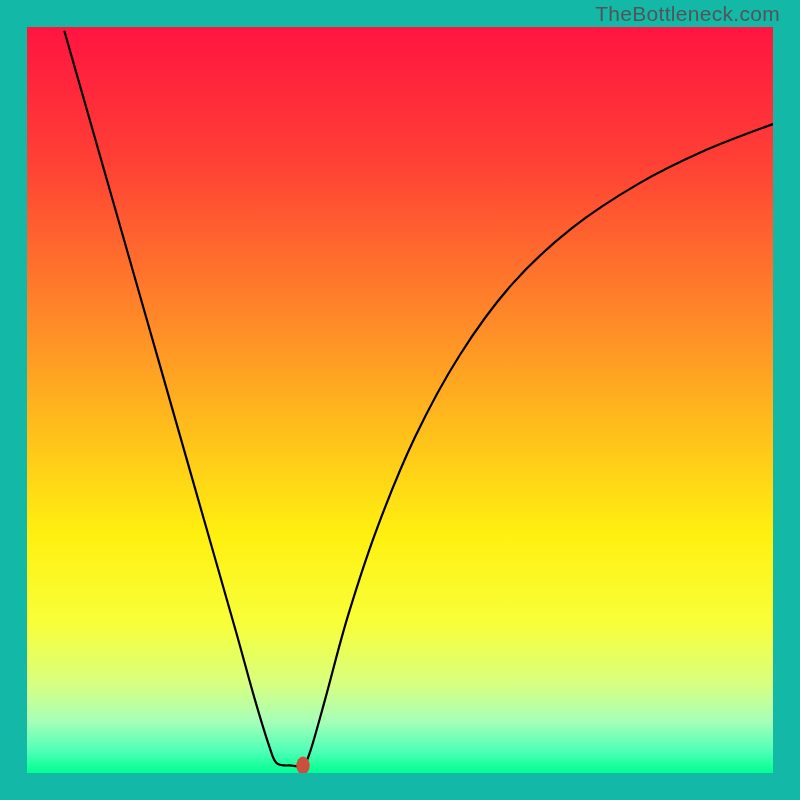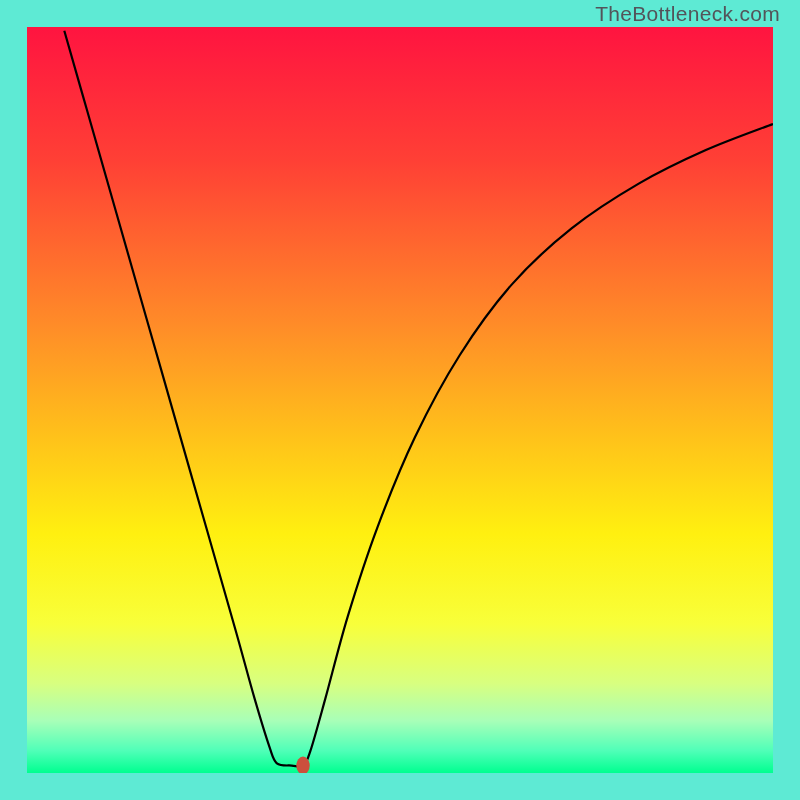--- a/index.html
+++ b/index.html
@@ -2,21 +2,21 @@
 <html><head>
 <meta charset="utf-8">
 <style>
   * { margin: 0; padding: 0; box-sizing: border-box; }
   html, body { width: 800px; height: 800px; overflow: hidden; }
   body { position: relative; background: #000; font-family: Arial, sans-serif; }
   .outer {
     position: absolute;
     top: 0; left: 0;
     width: 800px; height: 800px;
-    background: #5eead4;
+    background: #14b8a6;
     padding-left: 12px;
   }
   .watermark {
     position: absolute;
     top: 2px;
     right: 20px;
     color: #53545a;
     font-size: 21px;
     font-weight: 500;
     letter-spacing: 0.3px;

